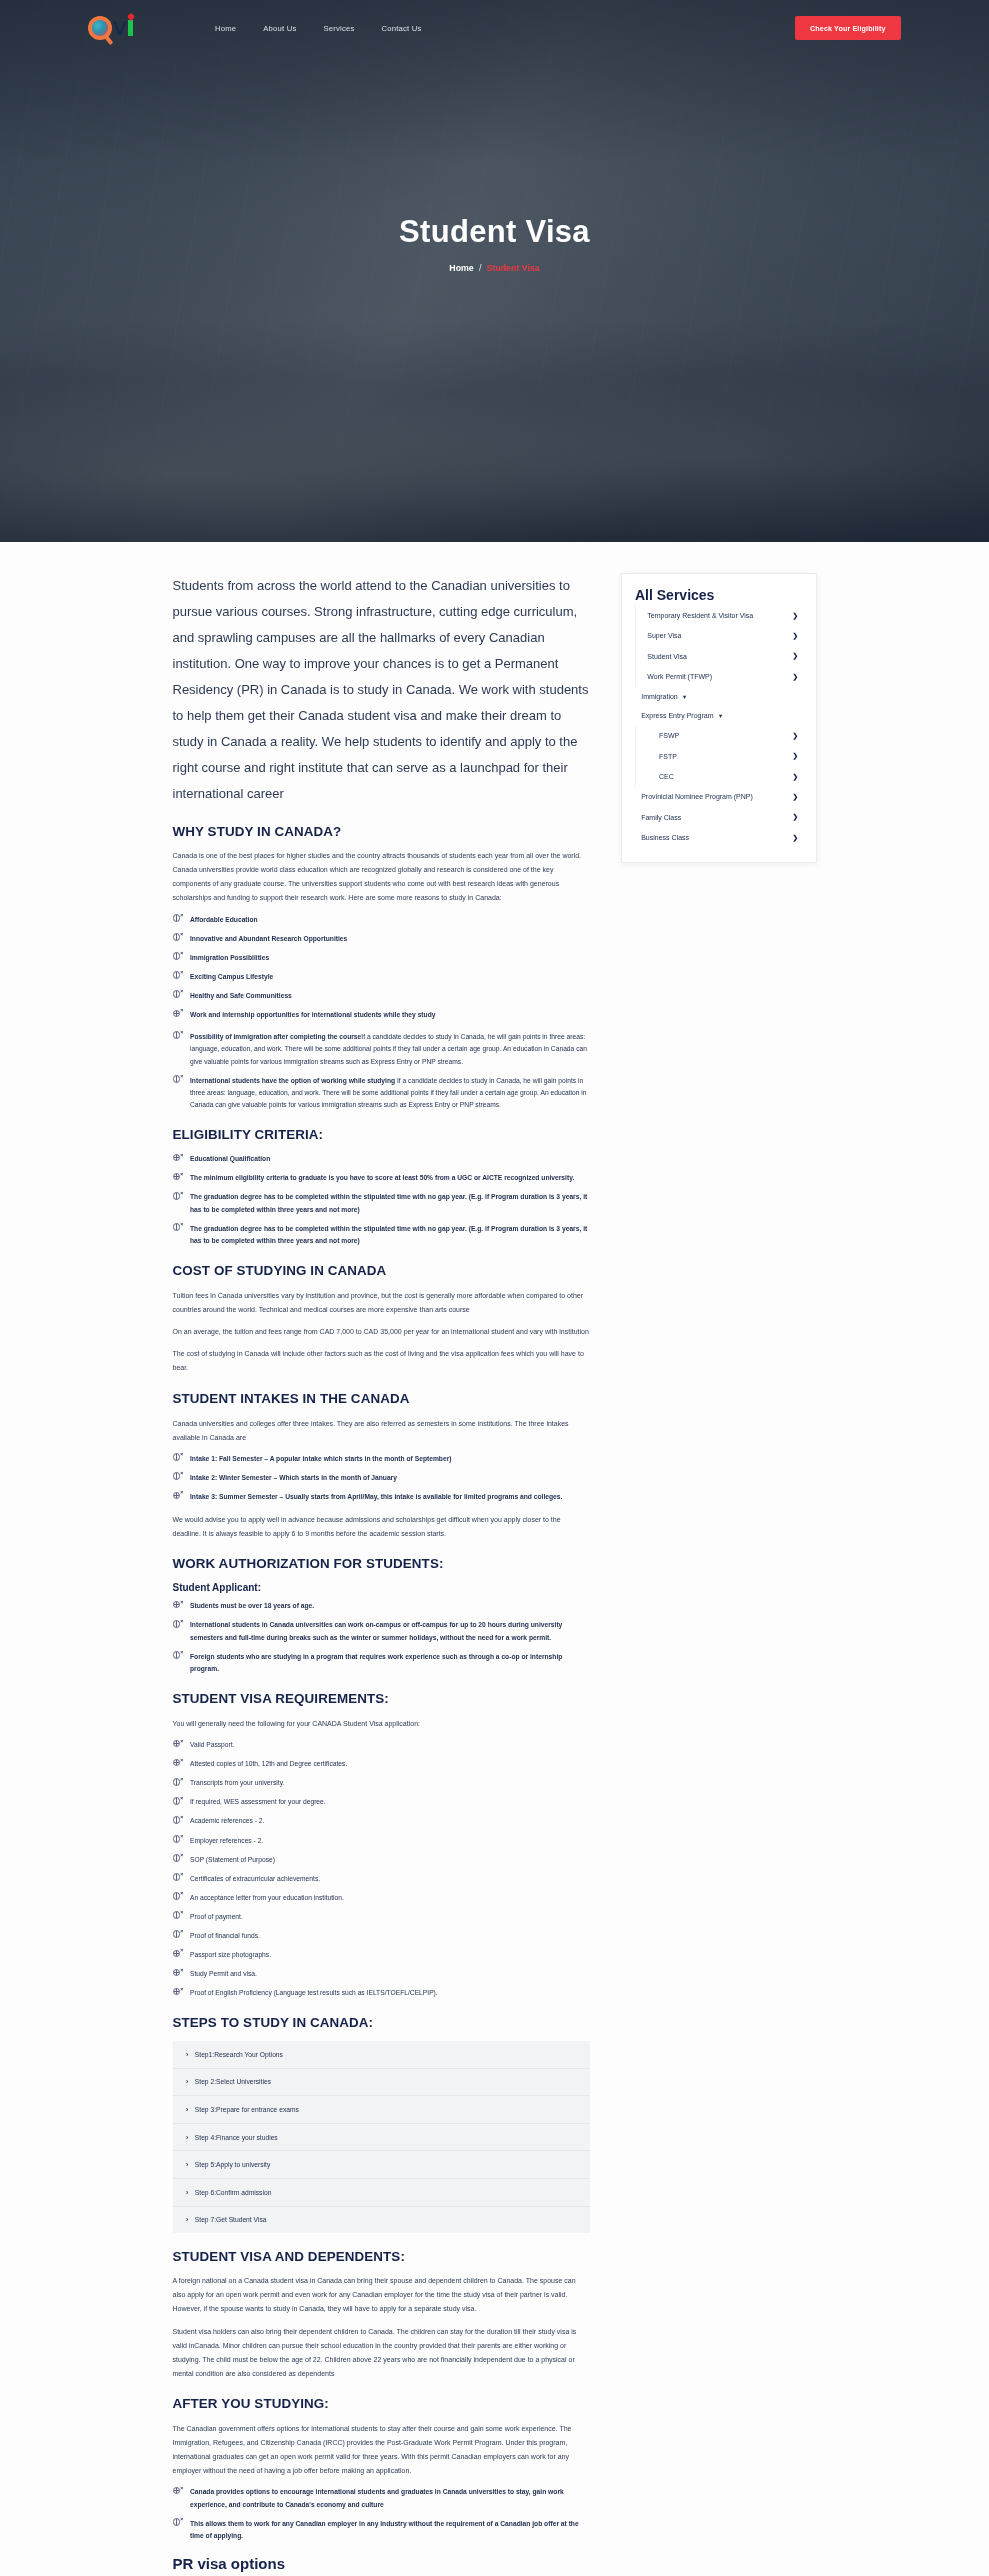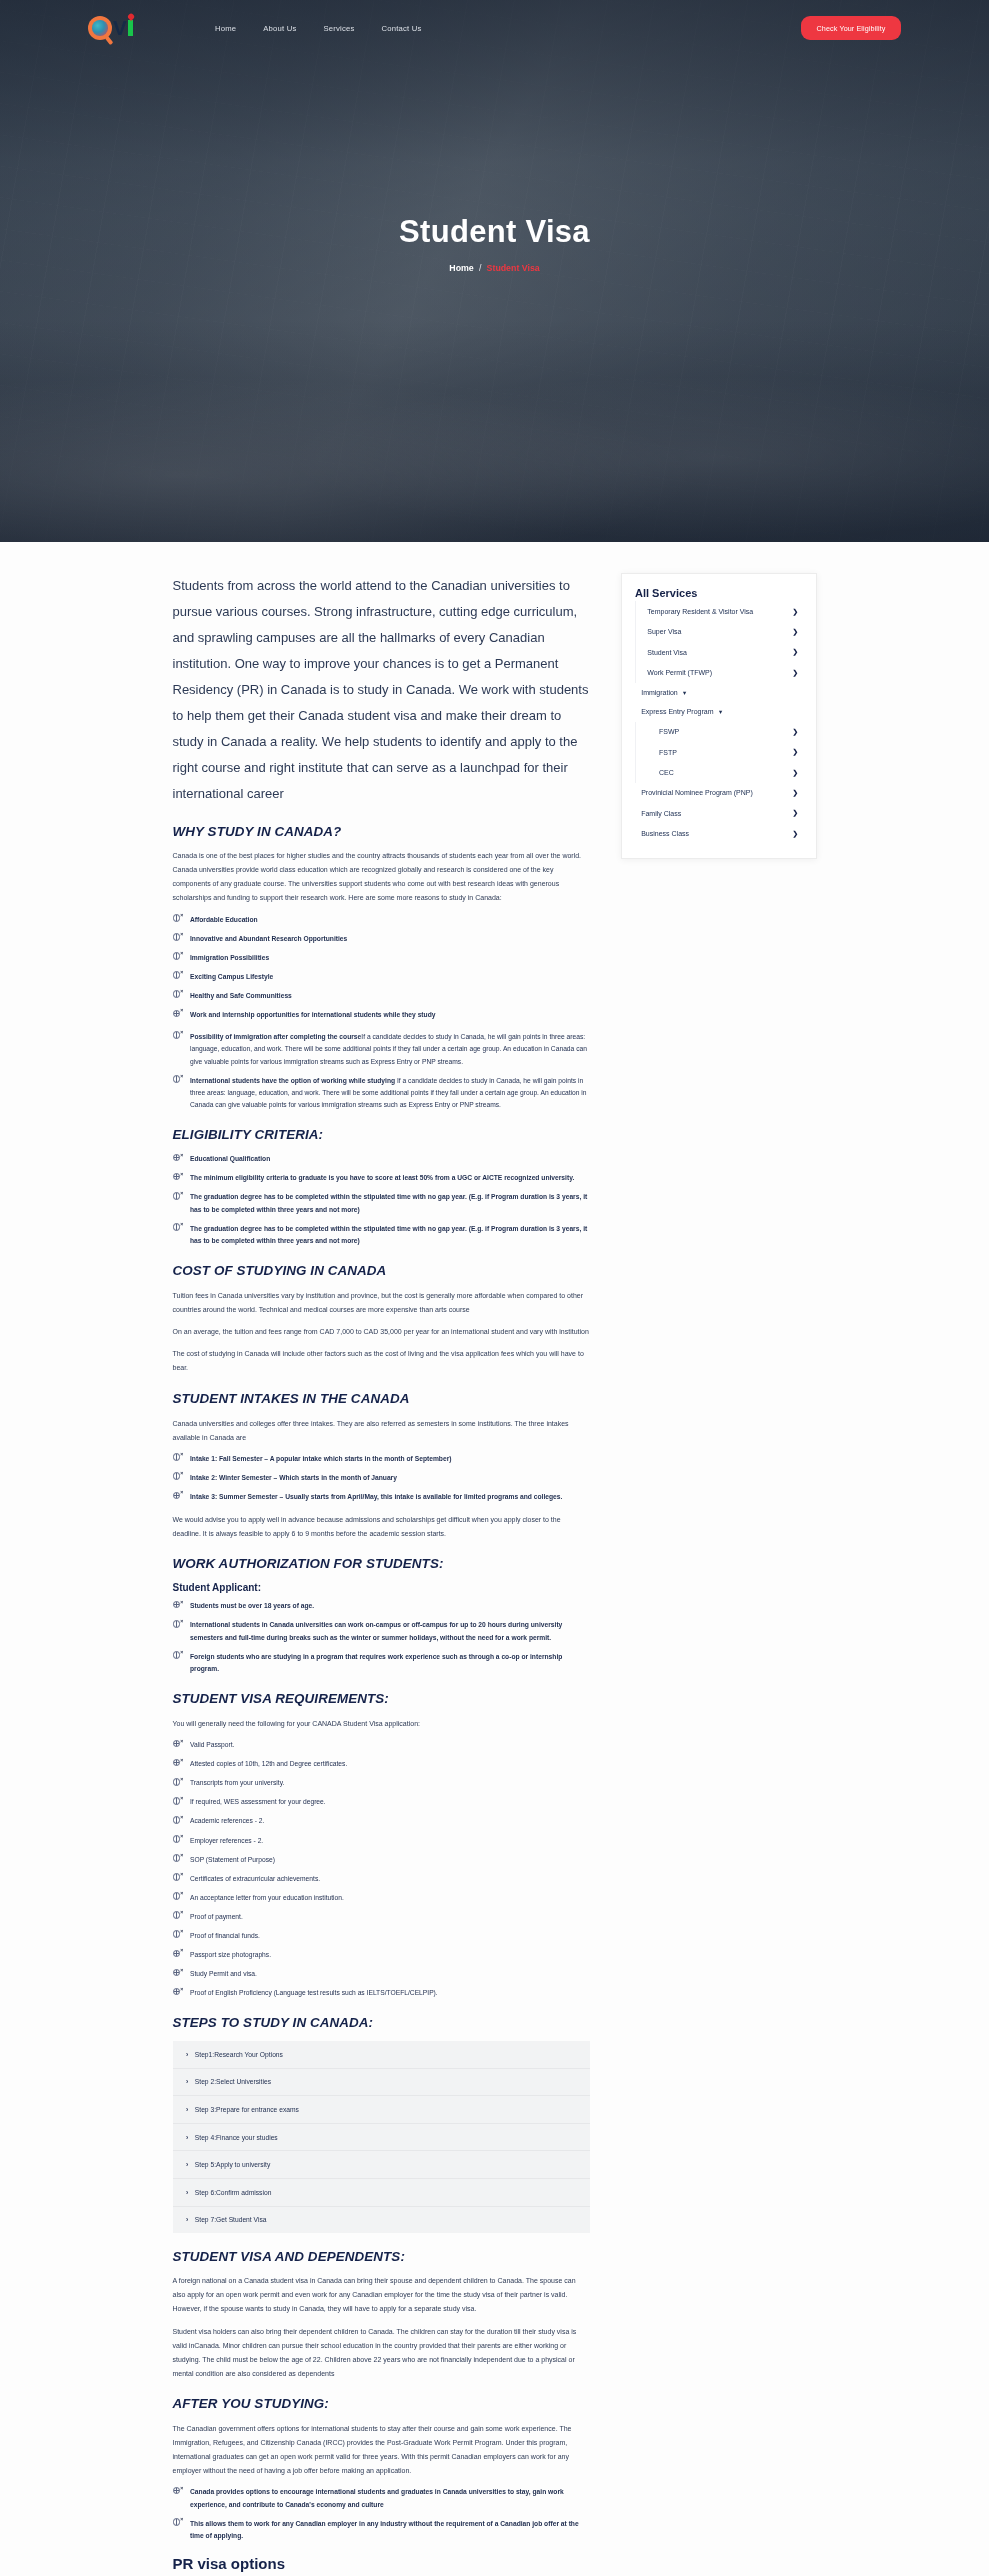--- a/index.html
+++ b/index.html
@@ -72,22 +72,22 @@
     background:#e12a30; border-radius:50% 50% 50% 0; transform: rotate(-45deg);
   }
 
   .mainnav { display:flex; gap:27px; margin-left:82px; }
   .mainnav span {
     font-size: 7.7px; color:#e9edf3; letter-spacing:0.2px; opacity:.92;
   }
   .cta-btn {
     margin-left:auto;
     background:#ee3741; color:#fff;
-    font-size:7.2px; font-weight:400;
-    padding: 7.2px 15.5px; border-radius:9px;
+    font-size:7.2px; font-weight:700;
+    padding: 7.2px 15.5px; border-radius:2px;
     border:none; cursor:pointer; letter-spacing:0.1px;
   }
 
   .hero-center {
     position:absolute; left:0; right:0; top:214px; text-align:center; z-index:15;
   }
   .hero-title {
     font-size: 31px; font-weight: 700; color:#ffffff; letter-spacing:0.3px;
   }
   .crumb {
@@ -110,21 +110,21 @@
   .content { width: 428px; }
   .aside { width: 201px; }
 
   
   .side-card {
     background:#fff;
     border:0.5px solid #ececec;
     box-shadow: 0 1px 7.2px rgba(0,0,0,.06);
     padding: 13.4px 13.4px 14.4px 13.4px;
   }
-  .side-title { font-size: 11px; font-weight:600; color:#152147; margin-bottom: 2px; }
+  .side-title { font-size: 14px; font-weight:600; color:#152147; margin-bottom: 2px; }
   .side-list { border-left: 1.5px solid #f0f1f4; }
   .side-item {
     display:flex; align-items:center; justify-content:space-between;
     padding: 6.2px 4.1px 6.2px 11.3px;
     font-size:7px; color:#213255; cursor:pointer;
   }
   .side-item.lvl1 { padding-left: 6.2px; }
   .side-item.lvl2 { padding-left: 11.3px; }
   .side-item.lvl3 { padding-left: 23px; }
   .side-item .chev { color:#16224a; font-size:6.7px; font-weight:700; }
@@ -133,21 +133,21 @@
     display:flex; align-items:center; gap:4.1px; cursor:pointer;
   }
   .side-group .caret { font-size:5.7px; }
 
   
   .lead {
     font-size: 13px; line-height: 2.0; color:#2d3a55; margin-bottom: 15.5px;
   }
   h2.sec {
     font-size: 13.4px; font-weight: 700; color:#15224a;
-    letter-spacing: 0.1px; margin: 14.4px 0 9.3px 0; line-height:1.32;font-style:italic;
+    letter-spacing: 0.1px; margin: 14.4px 0 9.3px 0; line-height:1.32;
   }
   h3.sub {
     font-size: 10px; font-weight:700; color:#15224a; margin: 4.1px 0 7.2px 0;
   }
   h3.sub2 {
     font-size: 15px; font-weight:700; color:#15224a; margin: 12.4px 0 7.2px 0;
   }
   p.para { font-size: 7px; line-height: 2.0; color:#2d3a55; margin-bottom: 8.2px; }
 
   ul.glist { list-style:none; margin: 2.1px 0 9.3px 0; }

